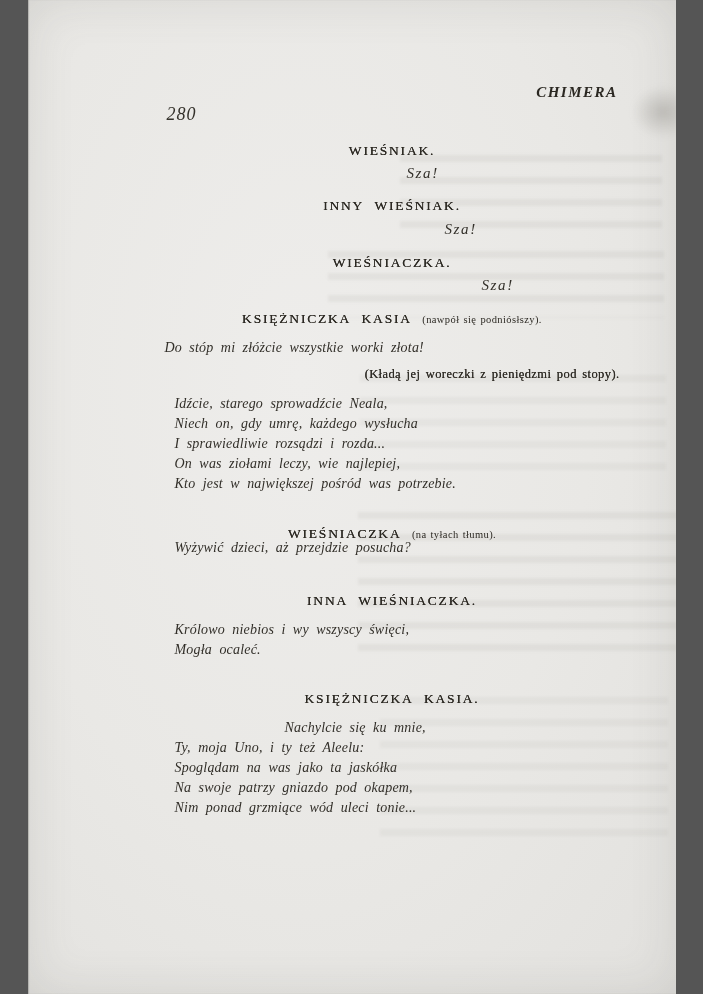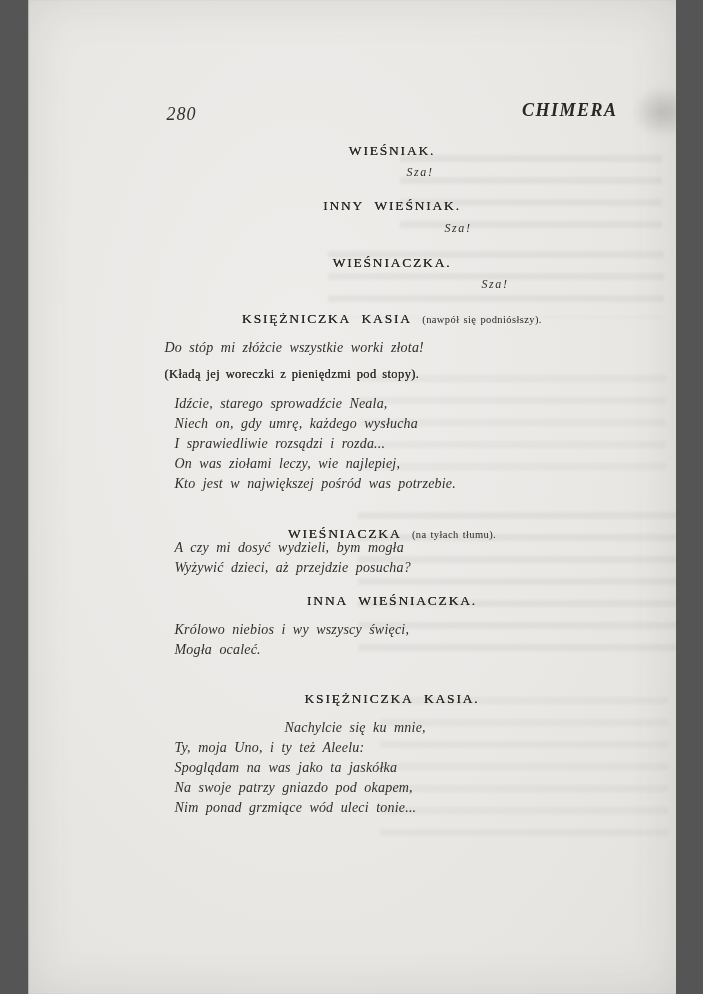--- a/index.html
+++ b/index.html
@@ -41,25 +41,25 @@
   .page-number {
     position: absolute; z-index: 2;
     left: 139px; top: 104px;
     font-style: italic;
     font-size: 18px;
     letter-spacing: 1px;
     color: #34312b;
   }
   .journal-title {
     position: absolute; z-index: 2;
-    left: 0; top: 100px; width: 590px;
+    left: 0; top: 84px; width: 590px;
     text-align: right;
     font-style: italic;
     font-weight: bold;
-    font-size: 18px;
+    font-size: 15px;
     letter-spacing: 1.5px;
     color: #2b2822;
   }
 
   .speaker {
     position: absolute;
     width: 455px;
     text-align: center;
     font-size: 13.5px;
     letter-spacing: 1.8px;
@@ -72,41 +72,41 @@
     font-size: 10.5px;
     letter-spacing: 0.4px;
     word-spacing: 1px;
     text-shadow: none;
     margin-top: 25px;
   }
 
   .cue {
     position: absolute;
     font-style: italic;
-    font-size: 12px;
+    font-size: 15px;
     letter-spacing: 1.6px;
     color: #33302a;
   }
 
   .verse-line, .verse-block div {
     font-style: italic;
     font-size: 14px;
     line-height: 20px;
     word-spacing: 0.26em;
     letter-spacing: 0.2px;
     color: #322f29;
     white-space: nowrap;
   }
   .verse-line { position: absolute; }
   .verse-block { position: absolute; left: 10px; }
 
   .stage {
     position: absolute;
     width: 455px;
-    text-align: left;
+    text-align: right;
     font-size: 12.5px;
     letter-spacing: 0.4px;
     word-spacing: 2px;
     color: #302d27;
     text-shadow: 0 0 0.3px currentColor;
     white-space: nowrap;
   }
 </style>
 </head>
 <body>
@@ -146,21 +146,20 @@
       <div>I sprawiedliwie rozsądzi i rozda...</div>
       <div>On was ziołami leczy, wie najlepiej,</div>
       <div>Kto jest w największej pośród was potrzebie.</div>
     </div>
 
     <div class="speaker" style="top:526px">
       <span>WIEŚNIACZKA</span>
       <span class="dir">(na tyłach tłumu).</span>
     </div>
     <div class="verse-block" style="top:538px">
-      <div>A czy mi dosyć wydzieli, bym mogła</div>
       <div>Wyżywić dzieci, aż przejdzie posucha?</div>
     </div>
 
     <div class="speaker" style="top:593px">INNA WIEŚNIACZKA.</div>
     <div class="verse-block" style="top:620px">
       <div>Królowo niebios i wy wszyscy święci,</div>
       <div>Mogła ocaleć.</div>
     </div>
 
     <div class="speaker" style="top:691px">KSIĘŻNICZKA KASIA.</div>

